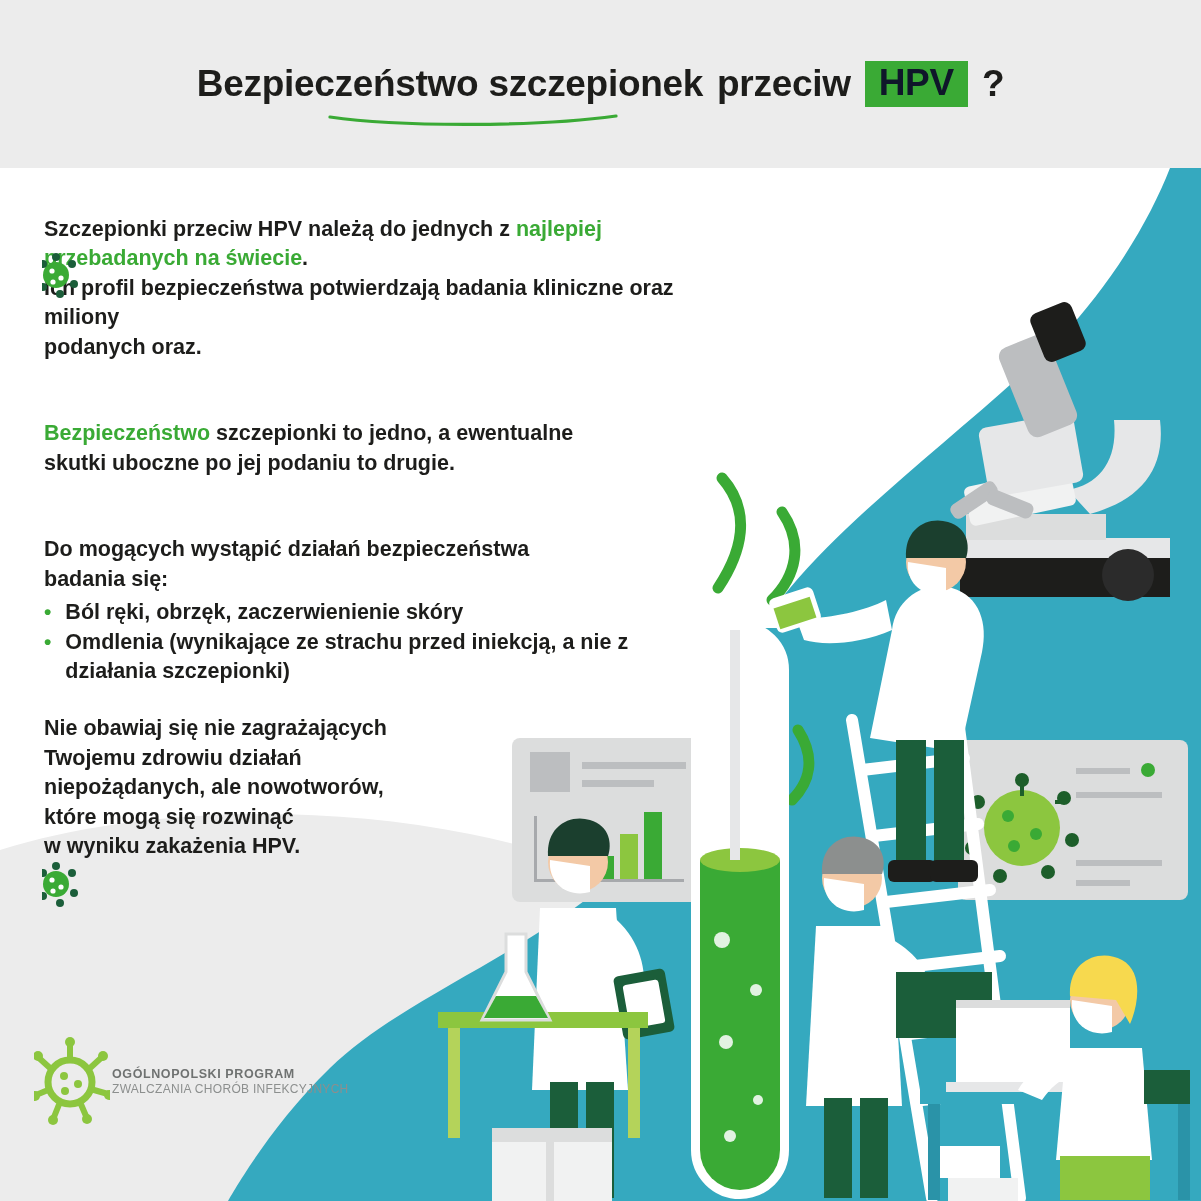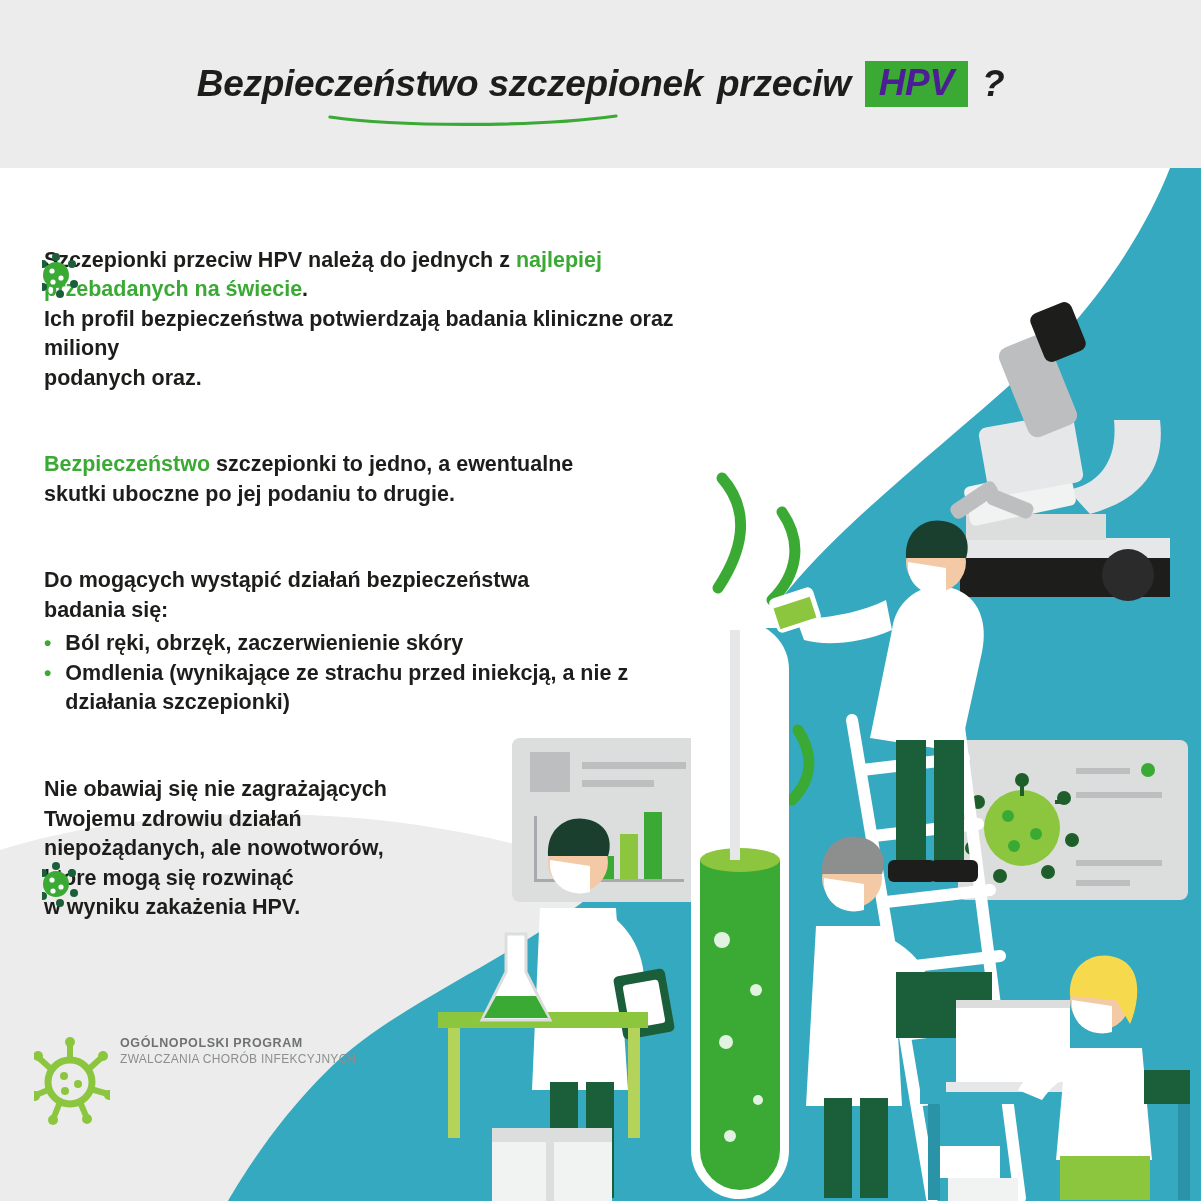--- a/index.html
+++ b/index.html
@@ -8,35 +8,34 @@
     font-family:"Liberation Sans", sans-serif;
     background:#ececec;
     position:relative;
     overflow:hidden;
   }
 
   
   .header {
     position:absolute; left:0; top:0; width:1201px; height:168px;
     background:#ececec;
-    font-style:italic;
   }
   .header-inner {
     position:absolute; left:0; top:0; width:1201px; height:168px;
     display:flex; align-items:center; justify-content:center;
   }
   .title {
     font-size:37px; font-weight:bold; color:#1d1d1b;
     letter-spacing:-0.3px; white-space:nowrap;
     display:flex; align-items:center; gap:0px;
   }
   .title .t1 { margin-right:14px; }
   .title .t2 { margin-right:14px; }
   .hpv-badge {
-    background:#3aaa35; color:#4c1d95; font-weight:bold;
+    background:#3aaa35; color:#0f172a; font-weight:bold;
     padding:3px 14px 6px 14px; font-size:37px; line-height:1;
     display:inline-block;
   }
   .title .qmark { margin-left:14px; }
   .title-underline {
     position:absolute; left:328px; top:114px; width:290px; height:14px;
   }
 
   
   .body-bg {
@@ -48,43 +47,43 @@
   }
   .teal-blob {
     position:absolute; left:0; top:168px; width:1201px; height:1033px;
   }
 
   
   .text-col {
     position:absolute; left:44px; top:215px; width:650px;
   }
   .para {
-    font-size:21.5px; font-weight:bold; color:#1d1d1b; line-height:1.37;margin-top:31px;
+    font-size:21.5px; font-weight:bold; color:#1d1d1b; line-height:1.37;
   }
   .para.green, .green-em { color:#3aaa35; }
   .block-1 { margin-bottom:0; }
   .block-2 { margin-top:57px; }
   .block-3 { margin-top:57px; }
   .bullets { margin-top:4px; }
   .bullet {
     display:flex; gap:14px; font-size:21.5px; font-weight:bold;
     color:#1d1d1b; line-height:1.37;
   }
   .bullet .dot { color:#3aaa35; font-size:21px; line-height:1.37; }
-  .block-4 { margin-top:58px; }
+  .block-4 { margin-top:28px; }
 
   
   .virus-left { position:absolute; }
   .virus-1 { left:-2px; top:36px; }
   .virus-2 { left:-2px; top:645px; }
 
   
   .logo-wrap {
     position:absolute; left:34px; top:1036px;
-    display:flex; gap:10px;
+    display:flex; align-items:center; gap:2px;
   }
   .logo-text { line-height:1.25; }
   .logo-line1 {
     font-size:12.5px; font-weight:bold; color:#6f7271;
     letter-spacing:0.6px;
   }
   .logo-line2 {
     font-size:12px; font-weight:normal; color:#8c8f8e;
     letter-spacing:0.3px;
   }

